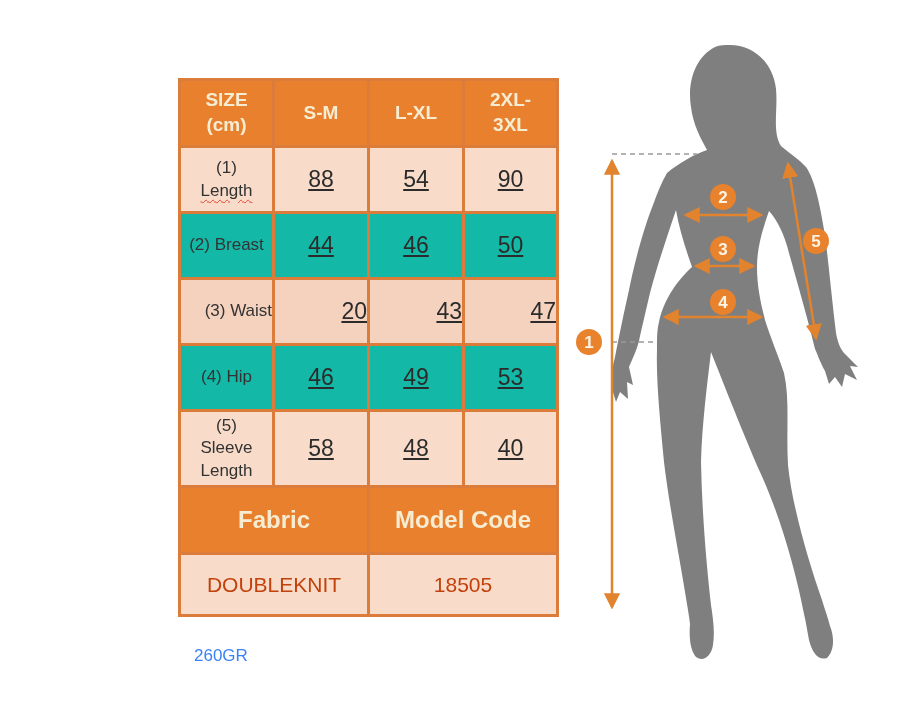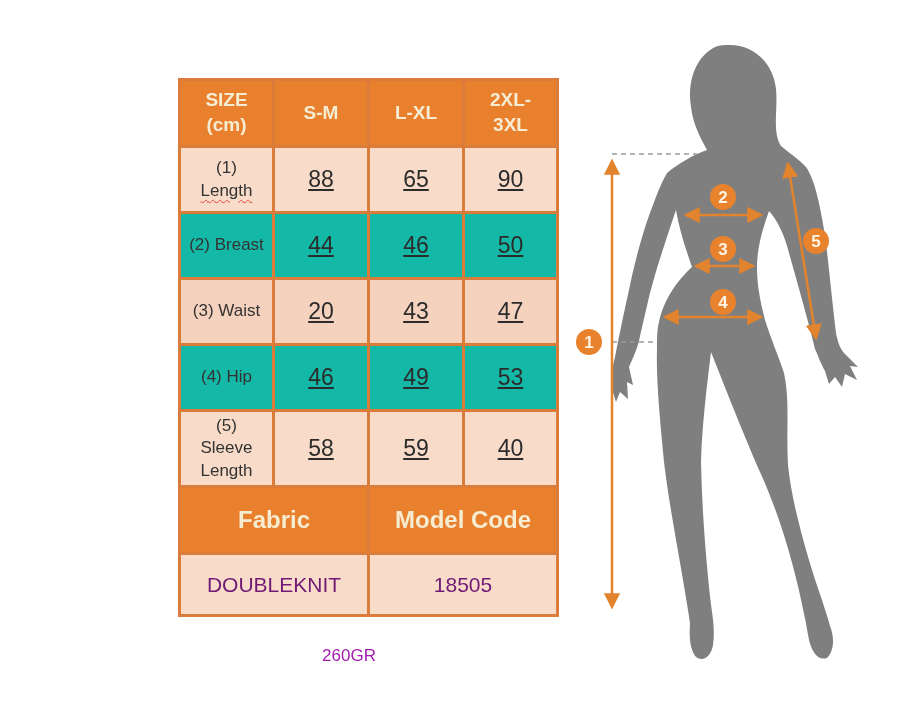--- a/index.html
+++ b/index.html
@@ -17,37 +17,37 @@
     padding:0;overflow:hidden;
   }
   .size-table thead th{
     background:#e8802e;color:#f6ecd2;font-size:19px;font-weight:700;
     height:64px;line-height:1.3;white-space:pre-line;
   }
   td.lab{font-size:17px;color:#333333;white-space:pre-line;line-height:1.3;}
   td.val{font-size:23px;color:#2b2b2b;text-decoration:underline;}
   tr.row-mid td{background:#f8dcc9;}
   tr.row-light td{background:#14b8a6;}
-  tr.row-dark td{background:#f5d2be;}
+  tr.row-dark td{background:#f5d2be;text-align:right;}
   tr.r-std td{height:63px;}
   tr.r-tall td{height:73px;}
   tr.info-head td{
     background:#e8802e;color:#f6ecd2;font-weight:700;font-size:24px;height:64px;
   }
-  tr.info-val td{background:#f8dcc9;font-size:21px;color:#701a75;height:59px;}
+  tr.info-val td{background:#f8dcc9;font-size:21px;color:#c2410c;height:59px;}
   .squiggle{
     text-decoration:underline;
     text-decoration-style:wavy;
     text-decoration-color:#e0442e;
     text-decoration-thickness:1px;
     text-underline-offset:3px;
   }
   .weight-note{
-    position:absolute;left:160px;top:646px;width:378px;
-    text-align:center;font-size:17px;color:#a21caf;
+    position:absolute;left:194px;top:646px;width:378px;
+    text-align:left;font-size:17px;color:#3b82f6;
   }
   
   svg.figure{position:absolute;left:570px;top:0;width:336px;height:717px;}
   .marker-num{
     font-family:"Liberation Sans",sans-serif;font-size:17px;font-weight:700;
     fill:#fdf4e4;text-anchor:middle;
   }
 </style>
 </head>
 <body>
@@ -66,21 +66,21 @@
       <th>S-M</th>
       <th>L-XL</th>
       <th>2XL-
 3XL</th>
     </tr>
   </thead>
   <tbody>
     <tr class="row-mid r-std">
       <td class="lab"><div>(1)</div><div><span class="squiggle">Length</span></div></td>
       <td class="val">88</td>
-      <td class="val">65</td>
+      <td class="val">54</td>
       <td class="val">90</td>
     </tr>
     <tr class="row-light r-std">
       <td class="lab">(2) Breast</td>
       <td class="val">44</td>
       <td class="val">46</td>
       <td class="val">50</td>
     </tr>
     <tr class="row-dark r-std">
       <td class="lab">(3) Waist</td>
@@ -92,21 +92,21 @@
       <td class="lab">(4) Hip</td>
       <td class="val">46</td>
       <td class="val">49</td>
       <td class="val">53</td>
     </tr>
     <tr class="row-mid r-tall">
       <td class="lab">(5)
 Sleeve
 Length</td>
       <td class="val">58</td>
-      <td class="val">59</td>
+      <td class="val">48</td>
       <td class="val">40</td>
     </tr>
     <tr class="info-head">
       <td colspan="2">Fabric</td>
       <td colspan="2">Model Code</td>
     </tr>
     <tr class="info-val">
       <td colspan="2">DOUBLEKNIT</td>
       <td colspan="2">18505</td>
     </tr>

